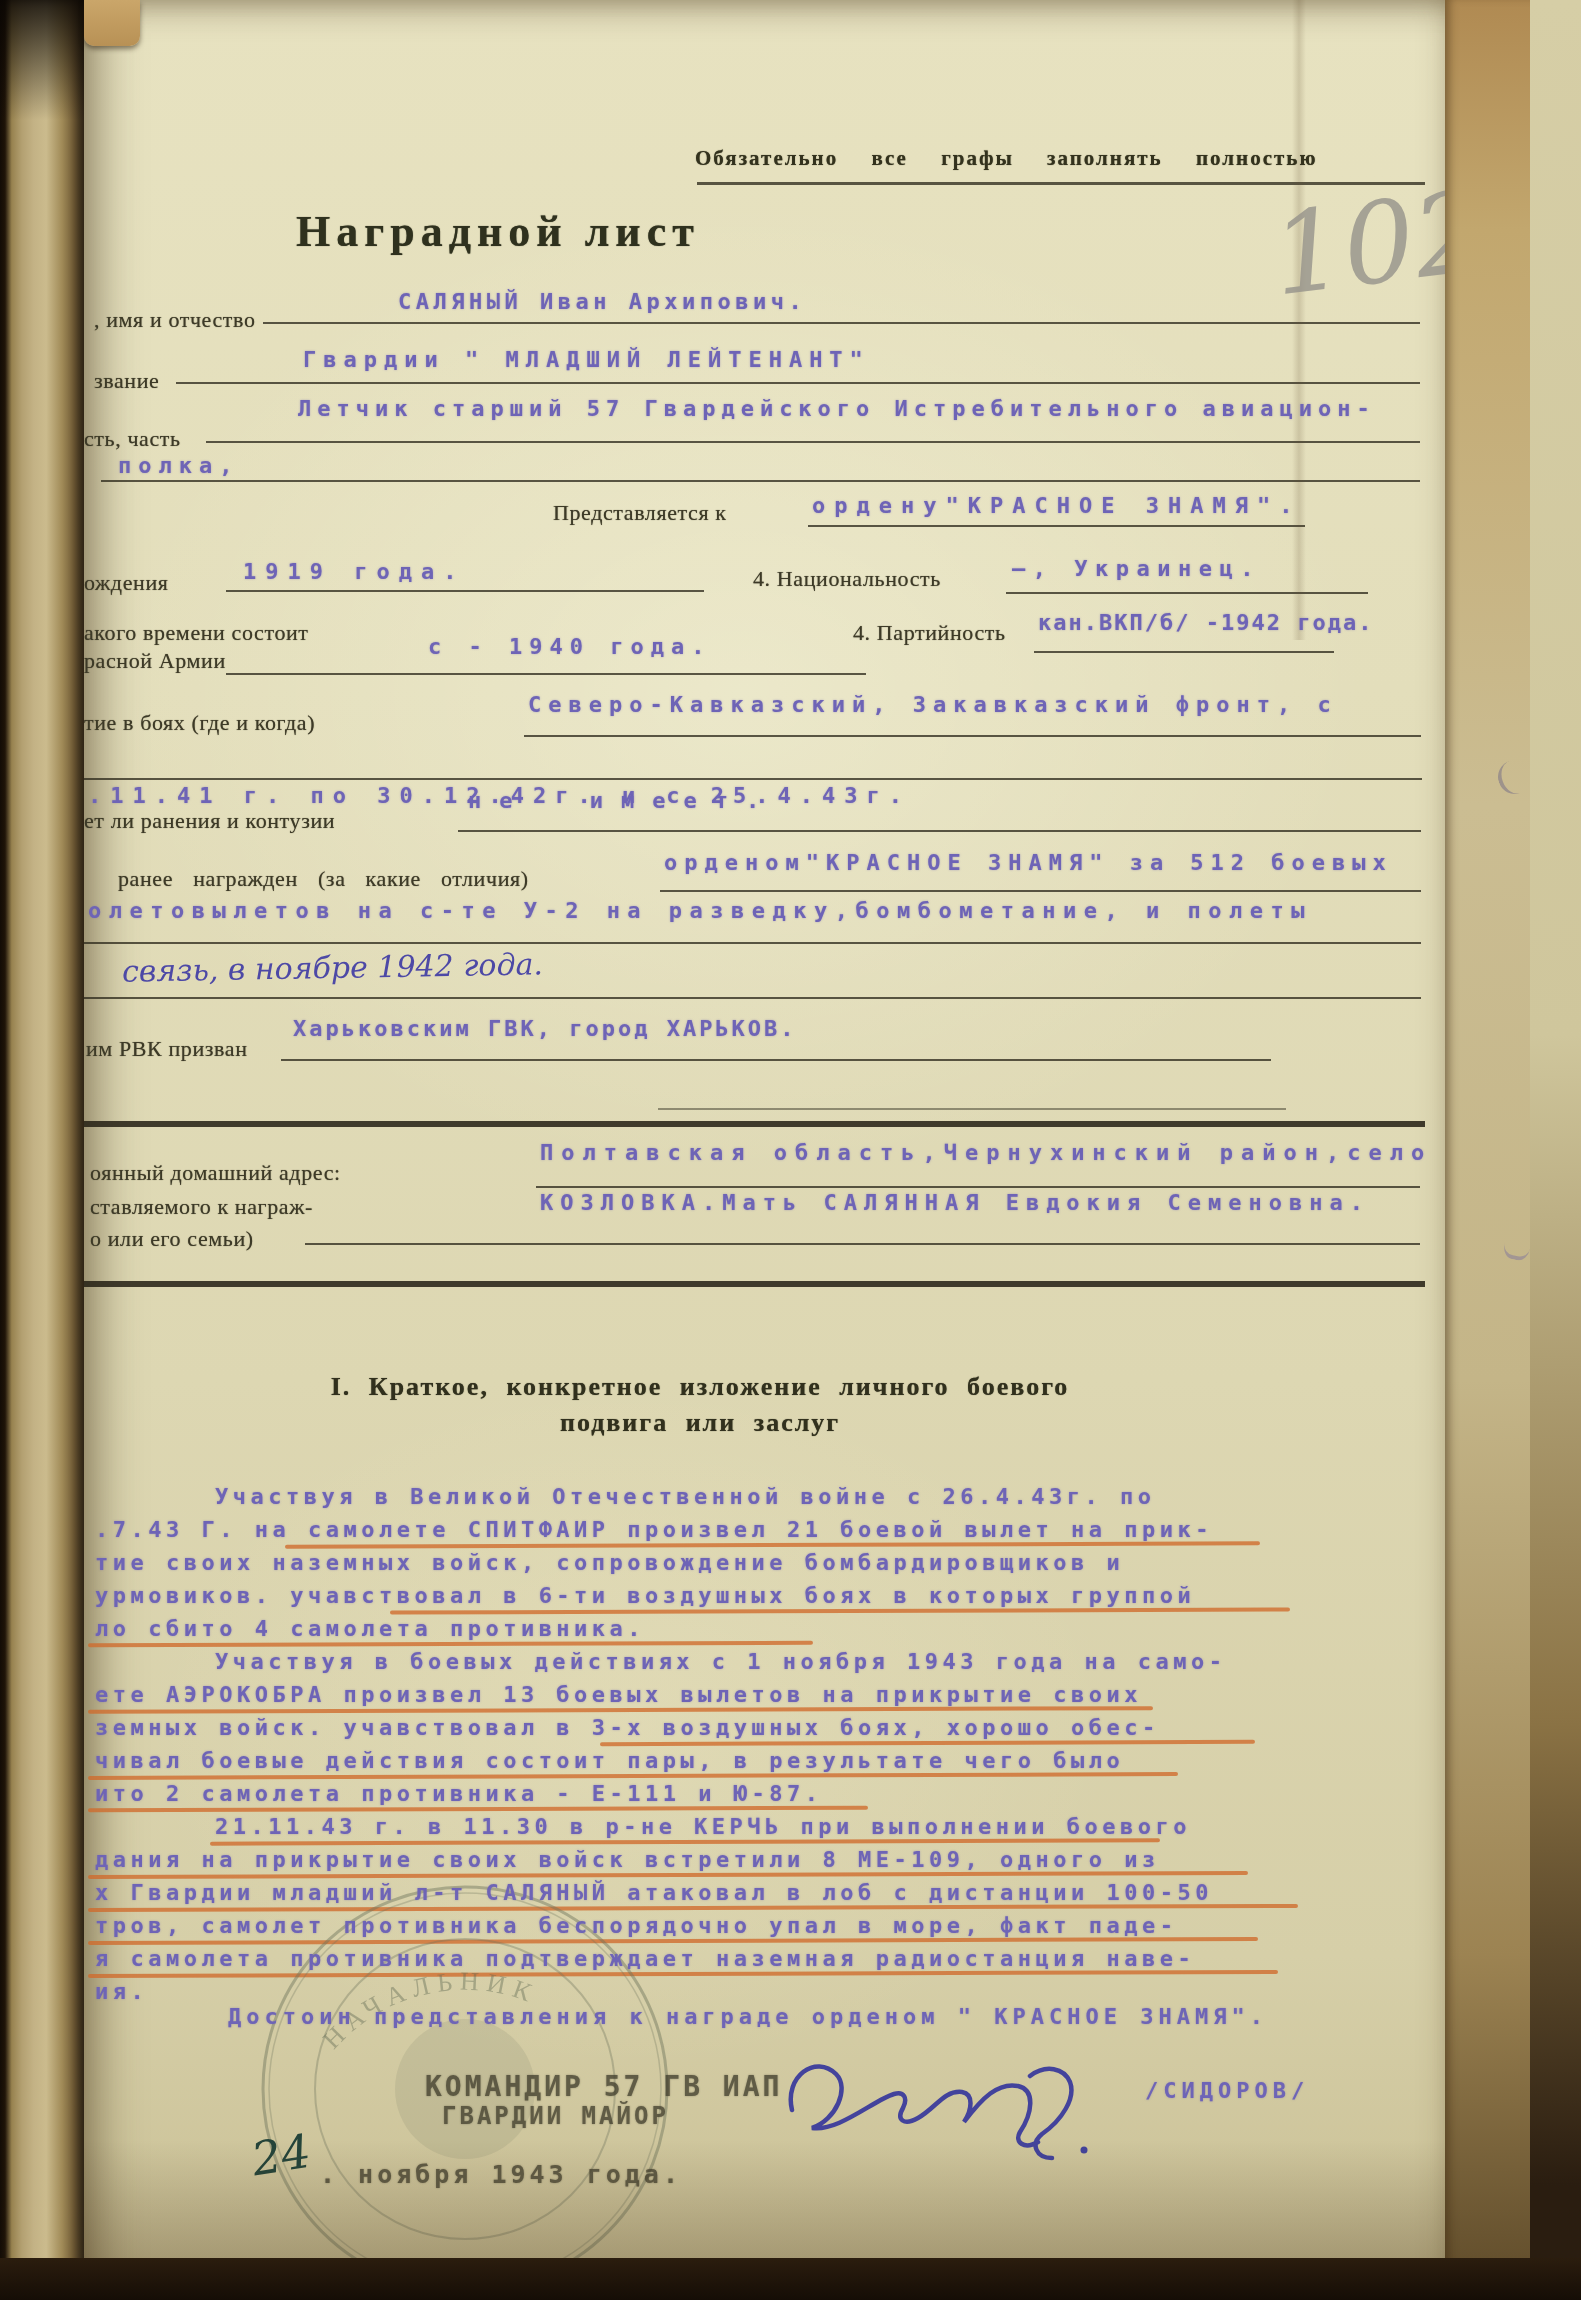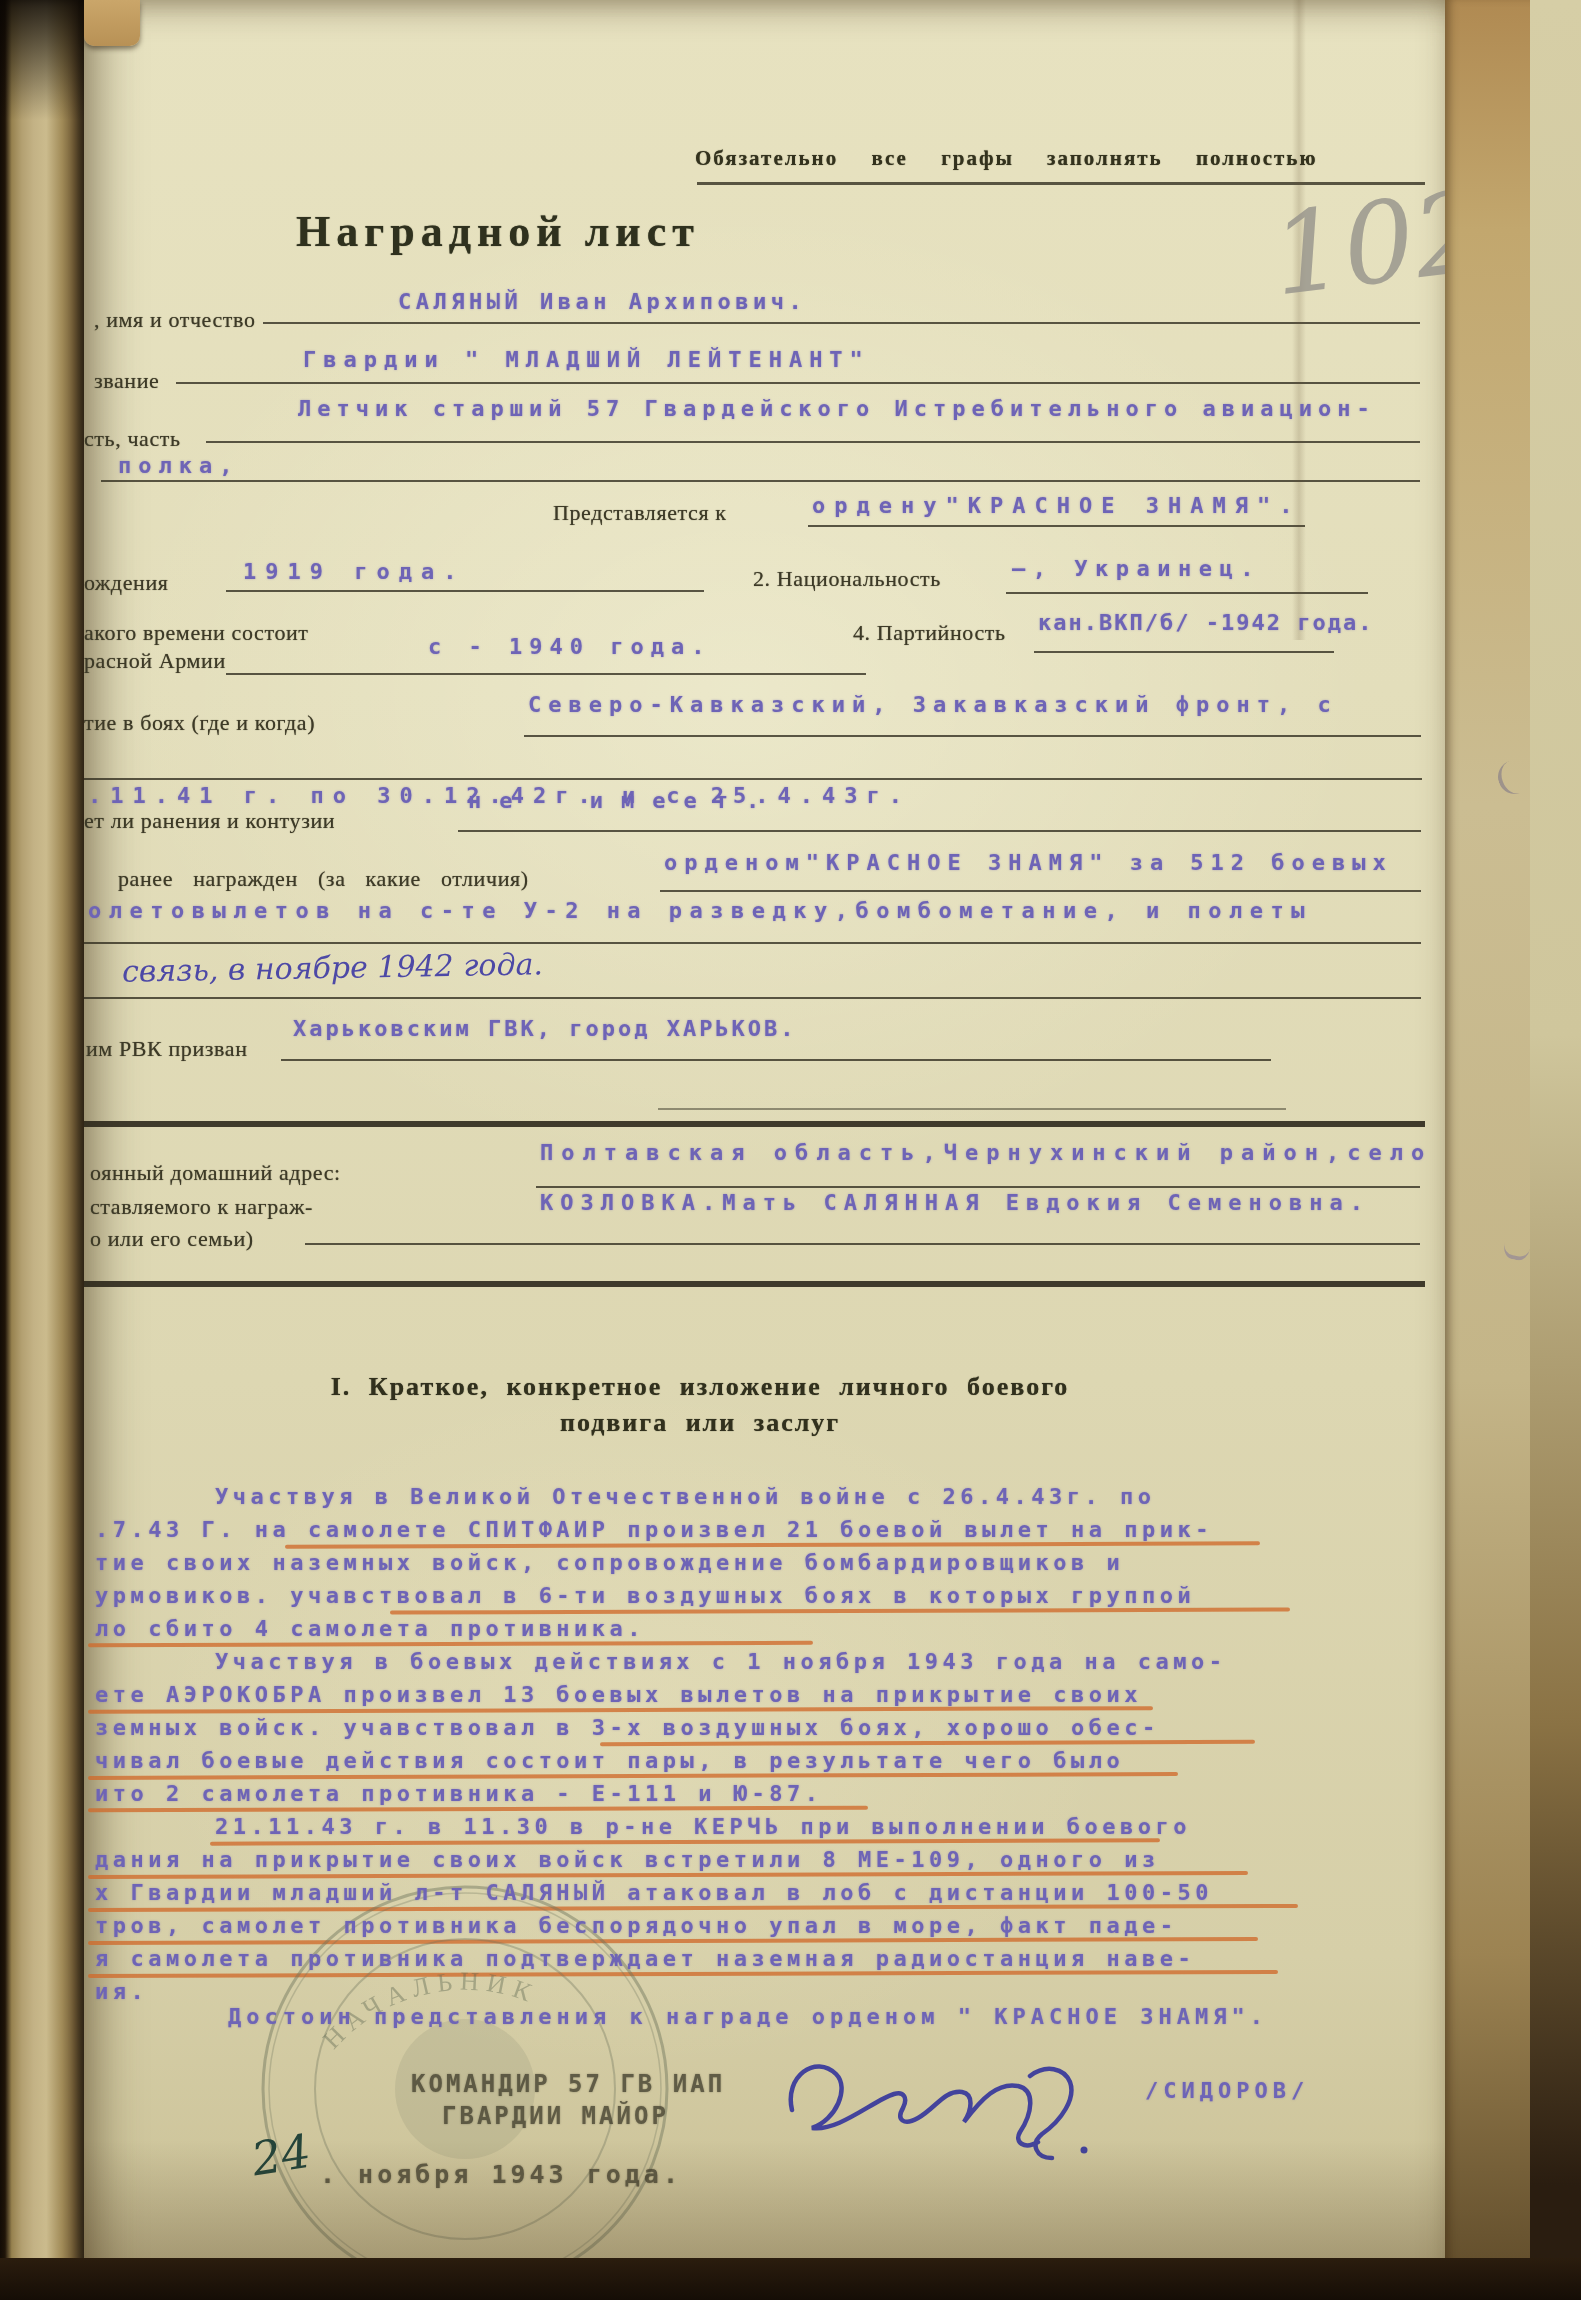--- a/index.html
+++ b/index.html
@@ -89,21 +89,21 @@
   <div class="t" style="left:118px;top:453px;letter-spacing:7px;">полка,</div>
   <div class="rule" style="left:101px;top:480px;width:1319px;"></div>
 
   <div class="lbl" style="left:553px;top:500px;">Представляется к</div>
   <div class="t" style="left:812px;top:493px;letter-spacing:9px;">ордену"КРАСНОЕ ЗНАМЯ".</div>
   <div class="rule" style="left:808px;top:525px;width:497px;"></div>
 
   <div class="lbl" style="left:84px;top:570px;">ождения</div>
   <div class="t" style="left:243px;top:559px;letter-spacing:9px;">1919 года.</div>
   <div class="rule" style="left:226px;top:590px;width:478px;"></div>
-  <div class="lbl" style="left:753px;top:566px;">2. Национальность</div>
+  <div class="lbl" style="left:753px;top:566px;">4. Национальность</div>
   <div class="t" style="left:1012px;top:556px;letter-spacing:7.5px;">–, Украинец.</div>
   <div class="rule" style="left:1006px;top:592px;width:362px;"></div>
 
   <div class="lbl" style="left:84px;top:620px;">акого времени состоит</div>
   <div class="lbl" style="left:84px;top:648px;">расной Армии</div>
   <div class="t" style="left:428px;top:634px;letter-spacing:7px;">с - 1940 года.</div>
   <div class="rule" style="left:226px;top:673px;width:640px;"></div>
   <div class="lbl" style="left:853px;top:620px;">4. Партийность</div>
   <div class="t" style="left:1038px;top:610px;letter-spacing:2px;">кан.ВКП/б/ -1942 года.</div>
   <div class="rule" style="left:1034px;top:651px;width:300px;"></div>
@@ -185,21 +185,21 @@
       </defs>
     <circle cx="220" cy="214" r="202" fill="none" stroke="#6d735c" stroke-width="3" opacity="0.45"></circle>
     <circle cx="220" cy="214" r="196" fill="none" stroke="#6d735c" stroke-width="1.5" opacity="0.3"></circle>
     <circle cx="220" cy="214" r="150" fill="none" stroke="#6d735c" stroke-width="2" opacity="0.35"></circle>
     <circle cx="220" cy="214" r="70" fill="#5a6450" opacity="0.12"></circle>
     <text font-family="Liberation Serif,serif" font-size="26" letter-spacing="7" fill="#5c6650" opacity="0.4">
       <textPath href="#arcTop" startOffset="18%">НАЧАЛЬНИК</textPath>
     </text>
   </svg>
 
-  <div class="stampTxt" style="left:411px;top:2070px;font-size:24px;letter-spacing:3px;">КОМАНДИР 57 ГВ ИАП</div>
+  <div class="stampTxt" style="left:425px;top:2070px;font-size:28px;letter-spacing:3px;">КОМАНДИР 57 ГВ ИАП</div>
   <div class="stampTxt" style="left:442px;top:2102px;font-size:24px;letter-spacing:3px;">ГВАРДИИ МАЙОР</div>
 
   <svg style="position:absolute;left:778px;top:2038px;z-index:3;" width="320" height="140" viewBox="0 0 320 140">
     <path d="M14,72 C 6,38 38,16 58,36 C 72,50 58,82 34,90 C 60,94 96,62 116,56 C 126,53 130,60 125,70 C 118,82 126,88 140,80 C 158,70 166,52 184,54 C 196,56 194,72 186,84 C 204,60 220,44 240,48 C 258,52 254,76 242,94 C 236,104 246,112 260,104 M 252,38 C 268,26 286,30 292,44 C 298,60 284,82 264,96 C 252,106 258,120 274,120" fill="none" stroke="#33349b" stroke-width="4.5" stroke-linecap="round" opacity="0.9"></path>
     <circle cx="306" cy="112" r="3.5" fill="#33349b" opacity="0.9"></circle>
   </svg>
 
   <div class="t" style="left:1145px;top:2078px;letter-spacing:5px;">/СИДОРОВ/</div>
 
   <div class="hand" style="left:252px;top:2128px;font-size:46px;color:#24443a;transform:rotate(-9deg);">24</div>

